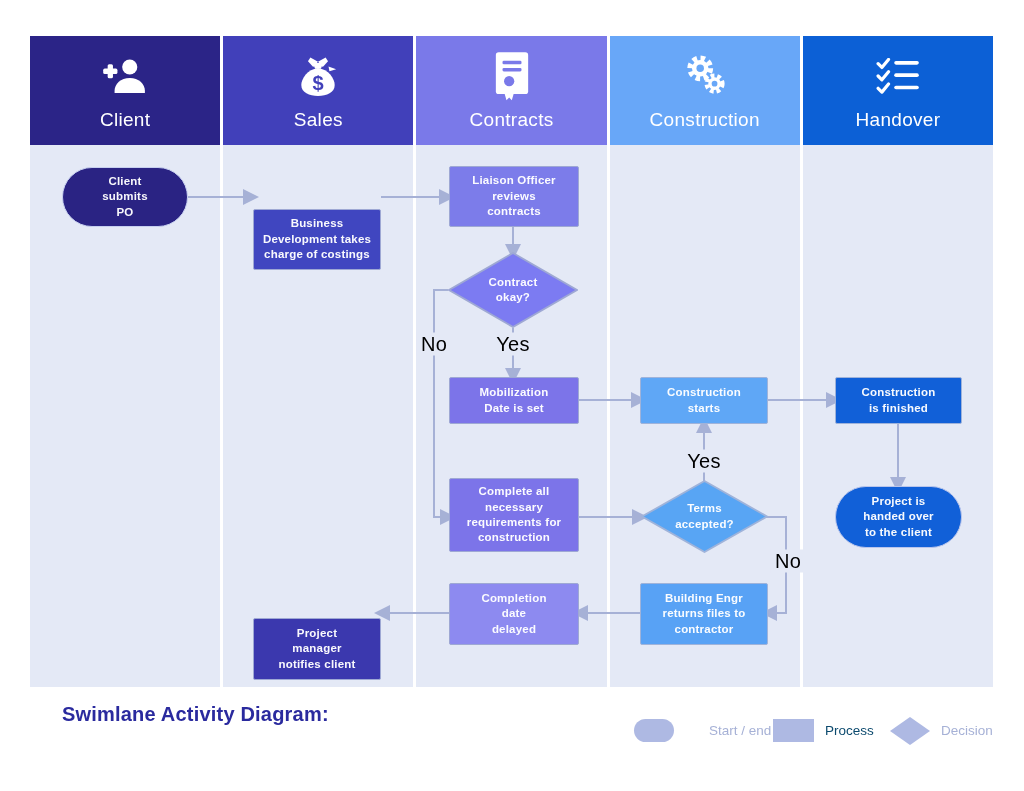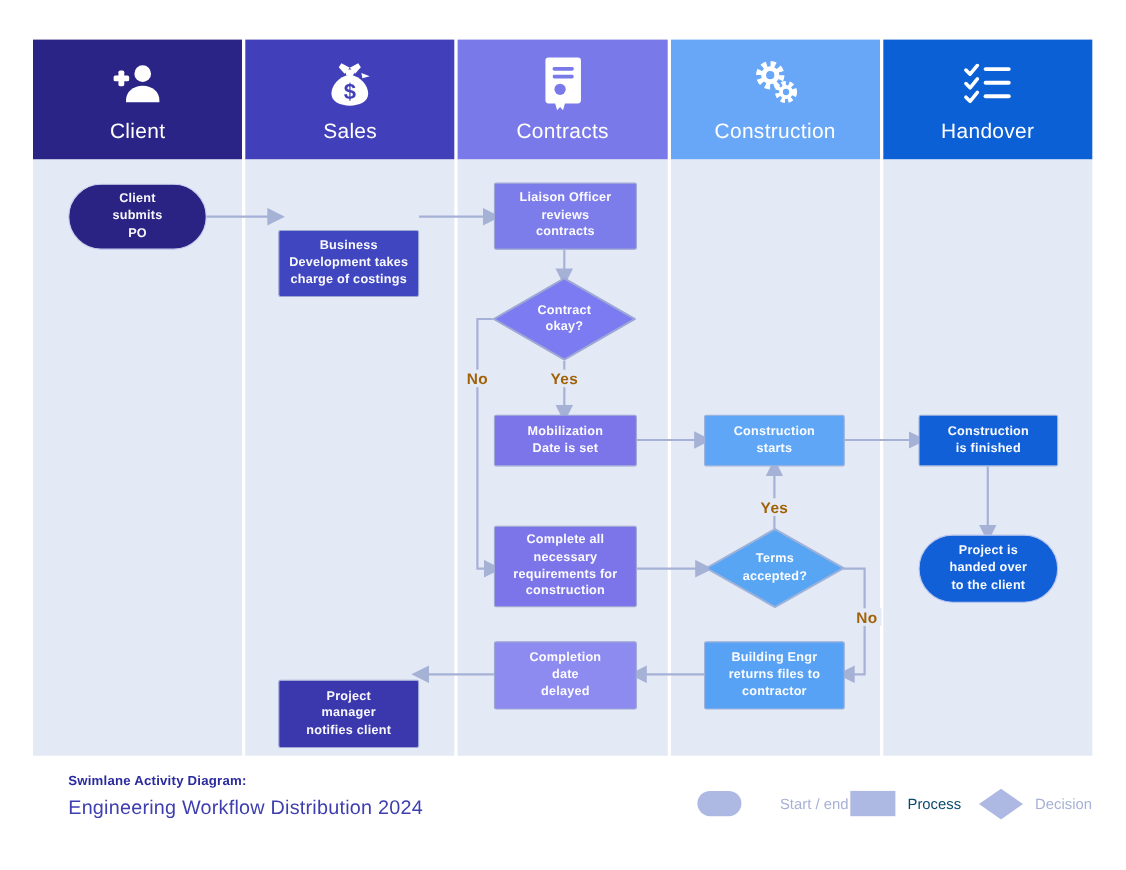--- a/index.html
+++ b/index.html
@@ -17,24 +17,24 @@
   .edges { position:absolute; left:0; top:0; pointer-events:none; }
 
   .node { position:absolute; display:flex; align-items:center; justify-content:center; text-align:center;
           color:rgba(255,255,255,.97); font-size:11.5px; font-weight:600; line-height:1.34;
           white-space:pre-line; letter-spacing:.2px; }
   .node.process { border-radius:2px; }
   .node.start, .node.end { border-radius:999px; }
   .node.decision svg { position:absolute; inset:0; }
   .node .txt { position:relative; }
 
-  .edge-label { position:absolute; transform:translate(-50%,-50%); font-size:14px; font-weight:700;
-                color:#a16207; background:#e4e9f6; padding:0 4px; letter-spacing:.3px; }
-
-  .footer-title { position:absolute; left:62px; top:703px; font-size:12px; font-weight:bold; color:#2a2a9e; letter-spacing:.2px; }
+  .edge-label { position:absolute; transform:translate(-50%,-50%); font-size:20px; font-weight:400;
+                color:#000000; background:#e4e9f6; padding:0 4px; letter-spacing:.3px; }
+
+  .footer-title { position:absolute; left:62px; top:703px; font-size:20px; font-weight:bold; color:#2a2a9e; letter-spacing:.2px; }
   .footer-sub   { position:absolute; left:62px; top:724px; font-size:18px; font-weight:400; color:#3e3eb0; letter-spacing:.2px; }
 
   .legend { position:absolute; left:0; top:0; width:100%; height:100%; pointer-events:none; }
   .legend-item { position:absolute; top:716px; display:flex; align-items:center; gap:11px; height:29px; }
   .legend-label { font-size:13.5px; font-weight:500; }
 </style>
 </head>
 <body>
 
 <div class="canvas">
@@ -135,21 +135,20 @@
       <polyline points="579,400 632,400" fill="none" stroke="#a6b1d6" stroke-width="2" marker-end="url(#arw)"></polyline>
       <polyline points="768,400 827,400" fill="none" stroke="#a6b1d6" stroke-width="2" marker-end="url(#arw)"></polyline>
       <polyline points="898,424 898,478" fill="none" stroke="#a6b1d6" stroke-width="2" marker-end="url(#arw)"></polyline>
       <polyline points="579,517 633,517" fill="none" stroke="#a6b1d6" stroke-width="2" marker-end="url(#arw)"></polyline>
       <polyline points="704,481 704,432" fill="none" stroke="#a6b1d6" stroke-width="2" marker-end="url(#arw)"></polyline>
       <polyline points="765,517 786,517 786,613 776,613" fill="none" stroke="#a6b1d6" stroke-width="2" marker-end="url(#arw)"></polyline>
       <polyline points="640,613 587,613" fill="none" stroke="#a6b1d6" stroke-width="2" marker-end="url(#arw)"></polyline>
       <polyline points="449,613 389,613" fill="none" stroke="#a6b1d6" stroke-width="2" marker-end="url(#arw)"></polyline>
     </svg>
   <div class="footer-title">Swimlane Activity Diagram:</div>
-  <div class="footer-sub">Engineering Workflow Distribution 2024</div>
   <div class="legend">
       <div class="legend-item" style="left: 634px; gap: 35px;">
         <span style="width:40px;height:23px;border-radius:12px;background:#aeb9e3;display:inline-block"></span>
         <span class="legend-label" style="color:#a6b1d6">Start / end</span>
       </div>
       <div class="legend-item" style="left: 773px;">
         <span style="width:41px;height:23px;background:#aeb9e3;display:inline-block"></span>
         <span class="legend-label" style="color:#0c4a6e">Process</span>
       </div>
       <div class="legend-item" style="left: 890px; text-align: right;">

